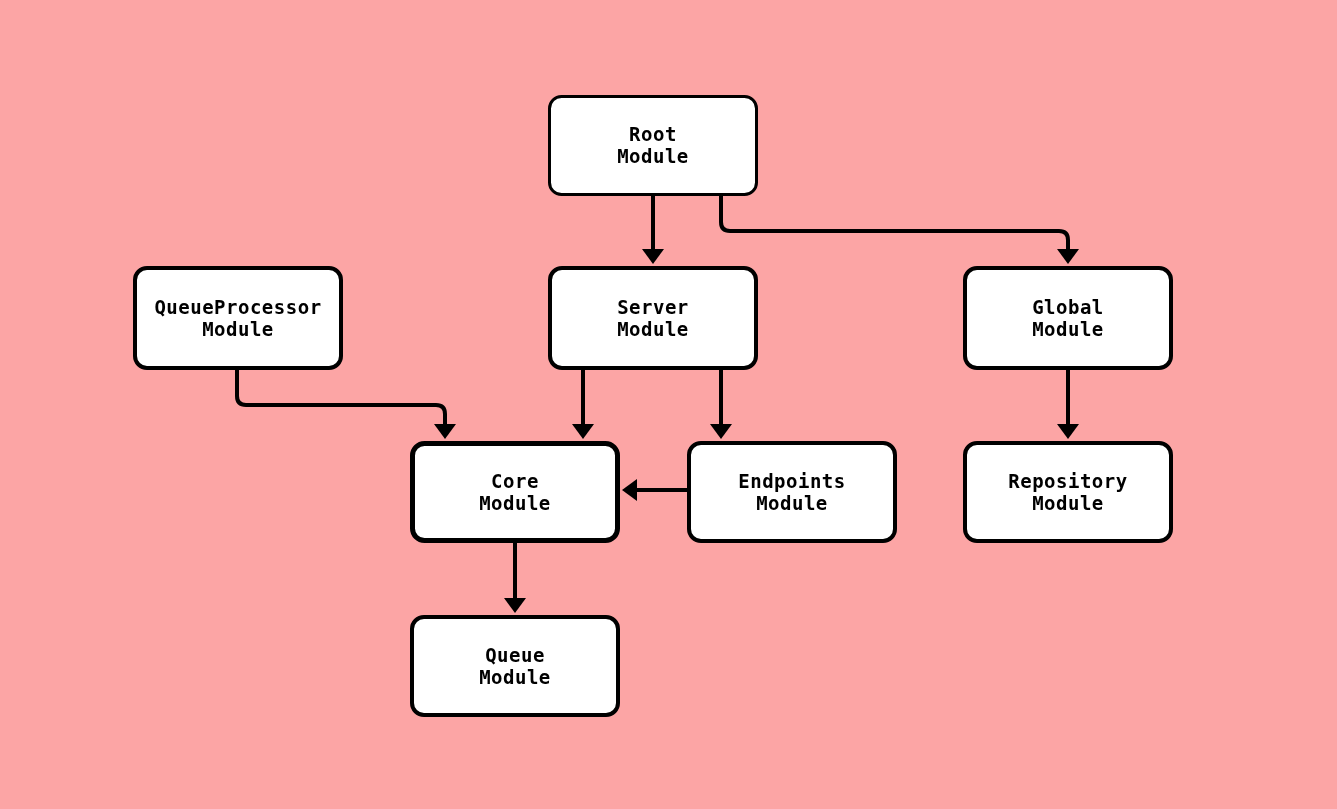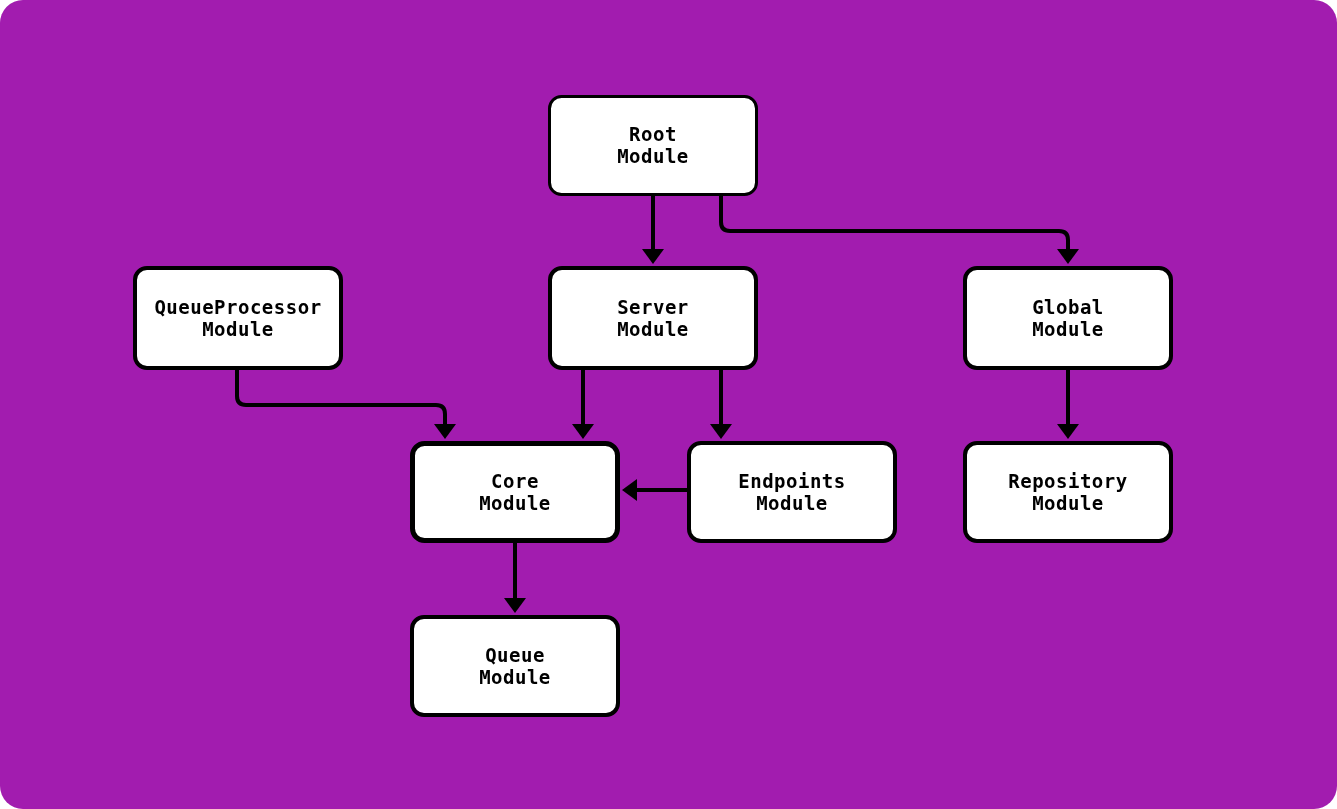--- a/index.html
+++ b/index.html
@@ -45,21 +45,21 @@
     stroke-linecap: butt;
     stroke-linejoin: round;
   }
   .arrow-head {
     stroke: none;
   }
 </style>
 </head>
 <body style="background: rgb(255, 255, 255);">
 
-<div id="diagram-root" style="background: #a21caf; border-radius: 23px;">
+<div id="diagram-root" style="background: #fca5a5;">
   <svg id="diagram-svg" viewBox="0 0 1337 809" xmlns="http://www.w3.org/2000/svg">
     <g id="edges-layer">
         <g>
           <path class="edge-path" d="M 653 196 L 653 255" stroke="#000000" stroke-width="4"></path>
           <polygon class="arrow-head" points="642,249 664,249 653,264" fill="#000000"></polygon>
         </g>
         <g>
           <path class="edge-path" d="M 721 196 L 721 222 Q 721 231 730 231 L 1059 231 Q 1068 231 1068 240 L 1068 255" stroke="#000000" stroke-width="4"></path>
           <polygon class="arrow-head" points="1057,249 1079,249 1068,264" fill="#000000"></polygon>
         </g>

